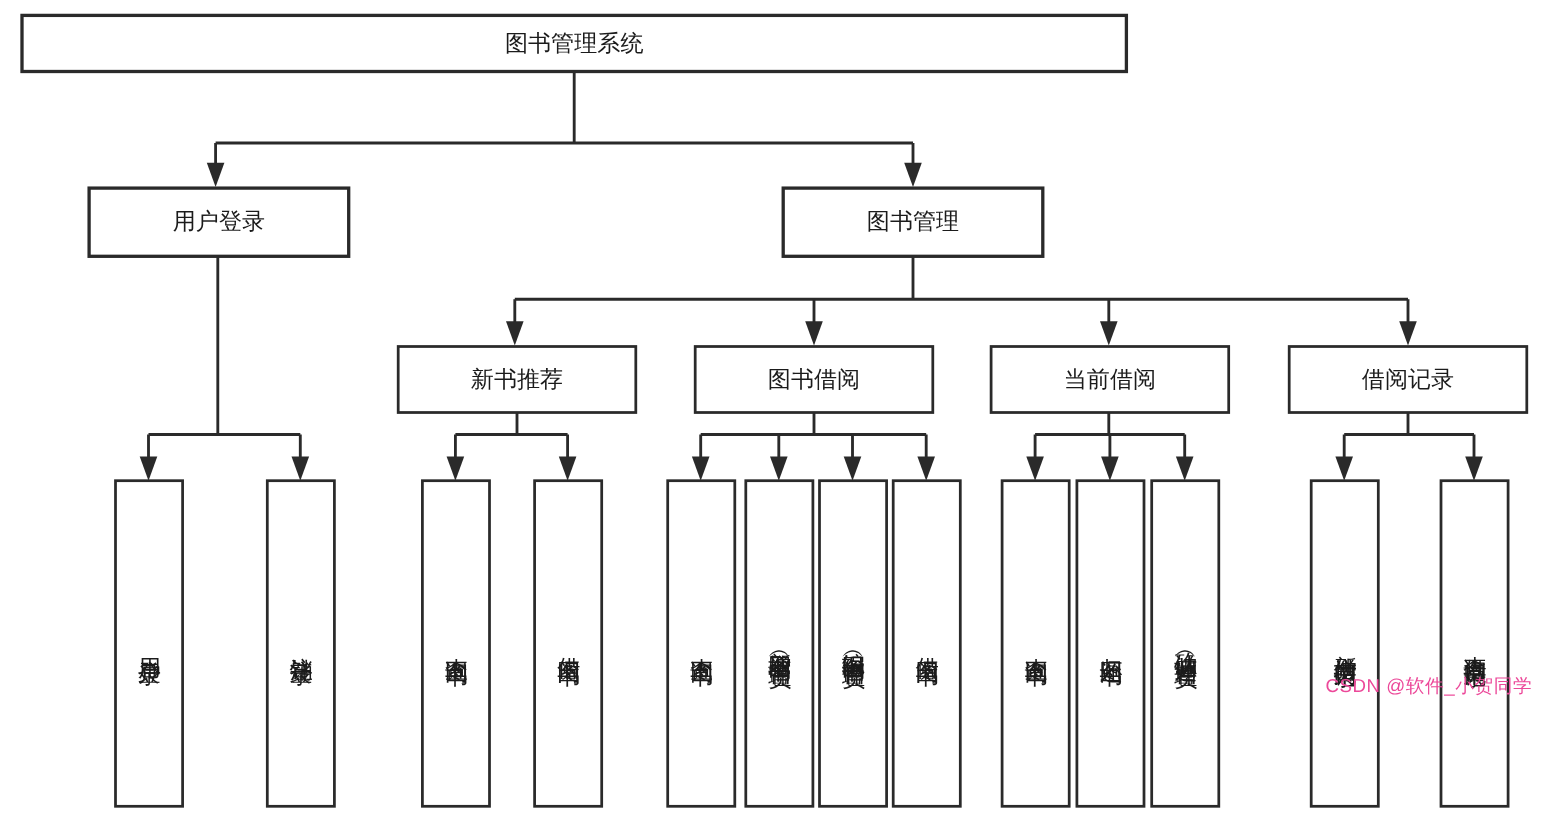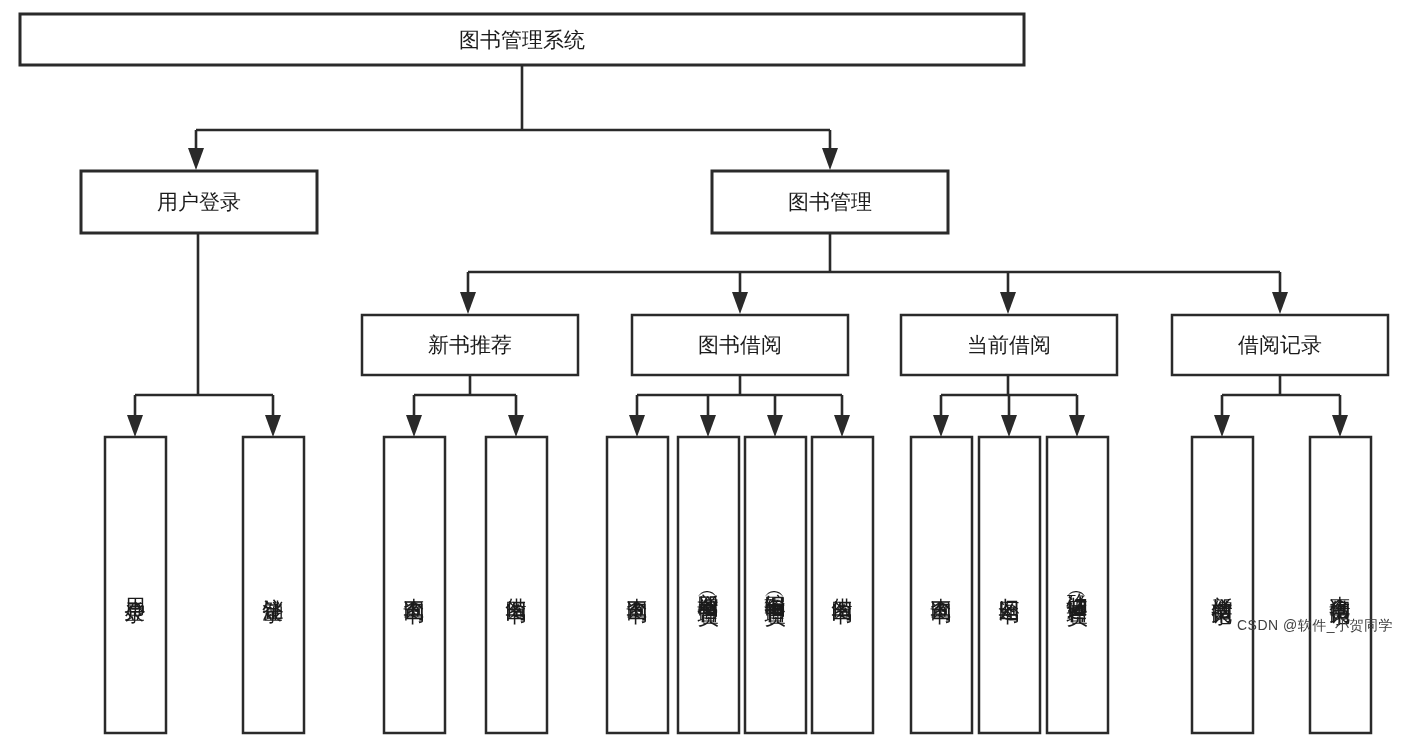--- a/index.html
+++ b/index.html
@@ -66,22 +66,22 @@
     line-height: 1.0;
     color: #1b1b1b;
     letter-spacing: 2px;
     text-align: center;
   }
   .watermark {
     position: absolute;
     right: 12px;
     bottom: 6px;
     font-family: "Liberation Sans", "DejaVu Sans", sans-serif;
-    font-size: 14px;
-    color: #404040;
+    font-size: 17px;
+    color: #ec4899;
     letter-spacing: 0.5px;
     white-space: nowrap;
     user-select: none;
   }
 </style>
 </head>
 <body>
 
 <div id="diagram-root">
 

